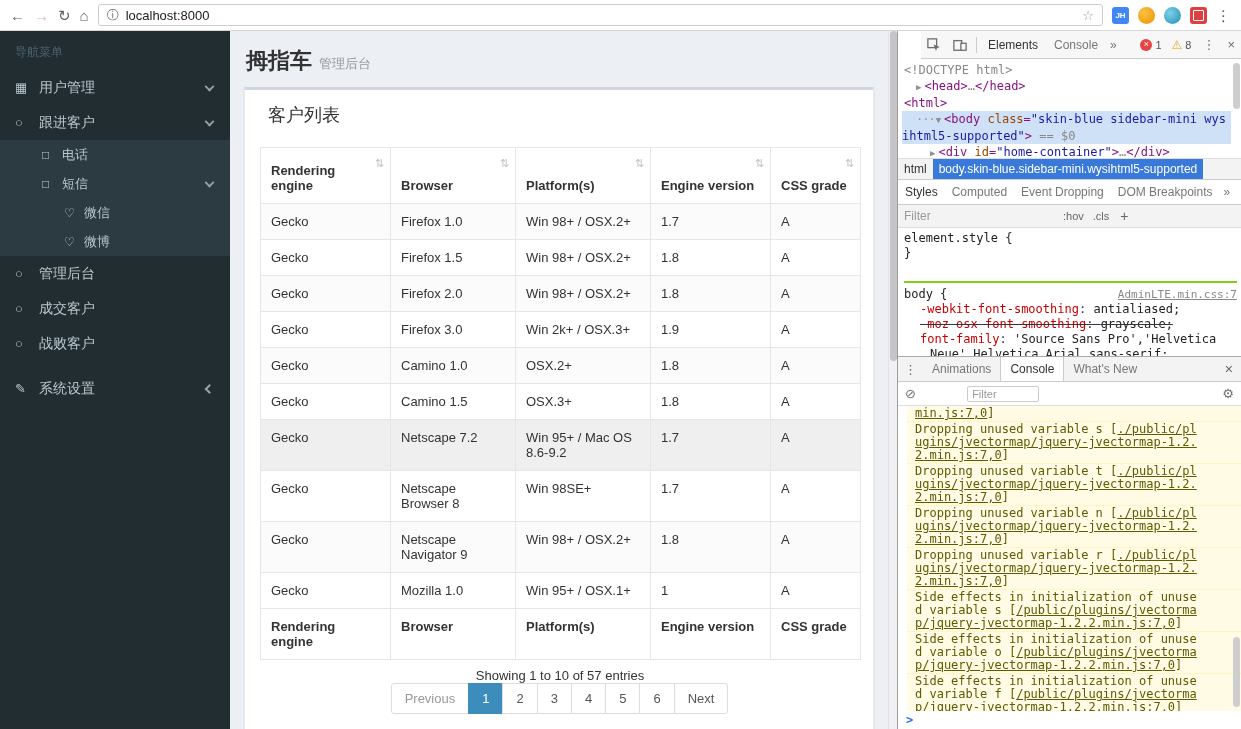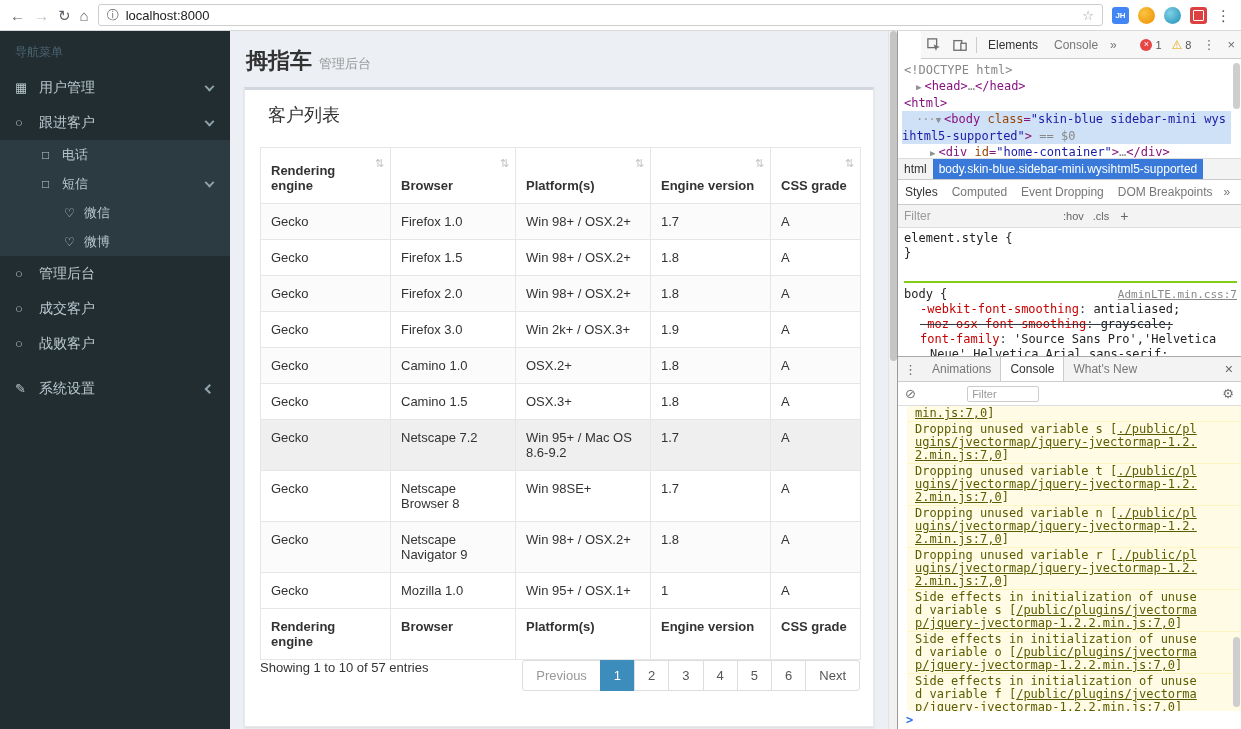--- a/index.html
+++ b/index.html
@@ -46,21 +46,21 @@
   .box-header { padding:13px 23px 10px; font-size:18px; color:#333; }
   .box-body { padding:4px 15px 15px; }
   table.dt { border-collapse:collapse; table-layout:fixed; width:600px; font-size:13px; color:#333; margin-top:6px; }
   table.dt th, table.dt td { border:1px solid #e6e6e6; text-align:left; }
   table.dt thead th { padding:10px; vertical-align:bottom; font-weight:bold; position:relative; height:56px; }
   .sort-icon { position:absolute; top:9px; right:6px; color:#c3c3c3; font-size:11px; font-weight:normal; }
   table.dt td { padding:10px; vertical-align:top; }
   table.dt tbody tr:nth-child(odd) { background:#fbfbfb; }
   table.dt tbody tr.highlighted { background:#efefef; }
   table.dt tfoot th { padding:10px; font-weight:bold; vertical-align:top; }
-  .table-footer { width:600px; display:flex; justify-content:space-between; align-items:flex-start; margin-top:0; }
+  .table-footer { width:600px; display:flex; justify-content:space-between; align-items:center; margin-top:8px;flex-direction:column; }
   .info { font-size:13px; color:#333; }
   .pagination { display:flex; }
   .page-btn { border:1px solid #ddd; background:#fff; color:#555; padding:7px 13px; font-size:13px; margin-left:-1px; cursor:pointer; text-decoration:none; }
   .page-btn:first-child { border-radius:3px 0 0 3px; }
   .page-btn:last-child { border-radius:0 3px 3px 0; }
   .page-btn.active { background:#3c8dbc; border-color:#3c8dbc; color:#fff; }
   .page-btn.disabled { color:#999; }
   
   .page-scrollbar { width:9px; flex:0 0 9px; background:#f1f1f1; border-left:1px solid #e3e3e3; position:relative; cursor:pointer; }
   .page-scrollbar .thumb { position:absolute; left:1px; top:0; width:7px; height:330px; background:#c5c5c5; border-radius:4px; }

